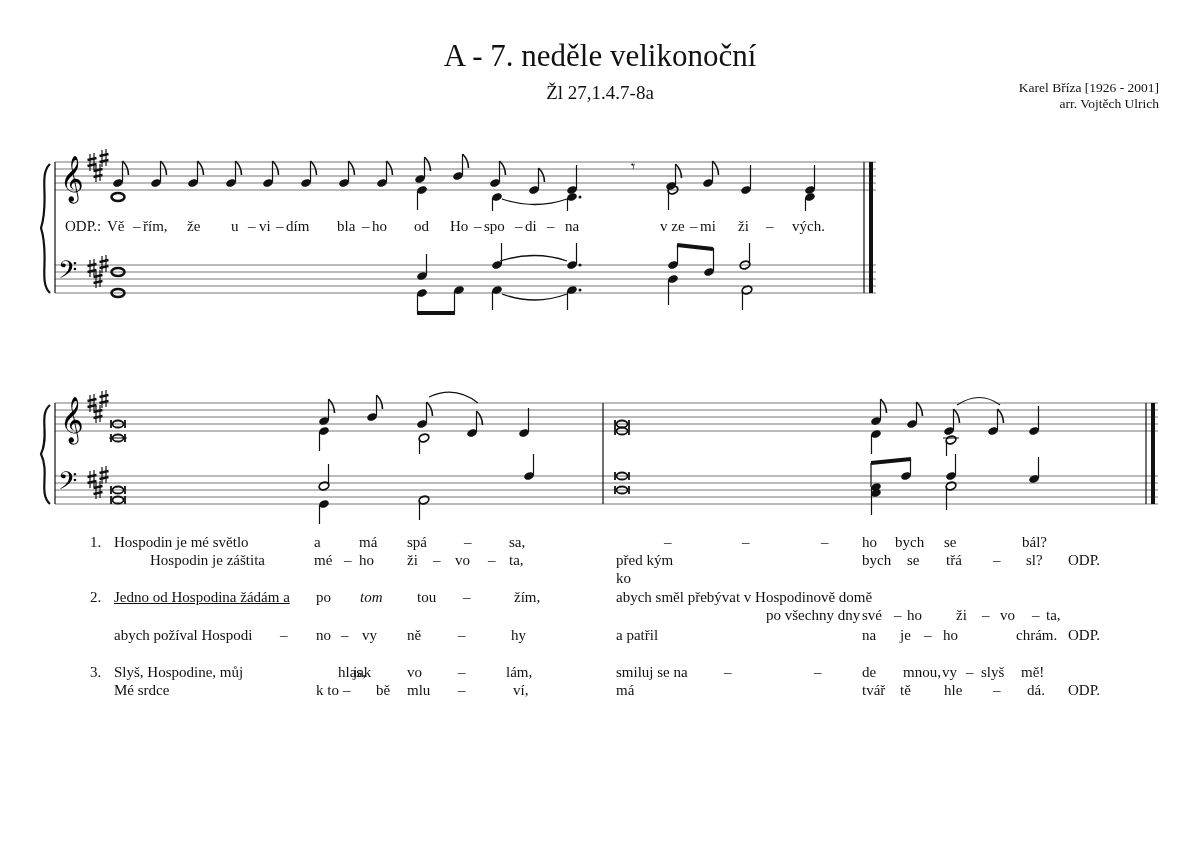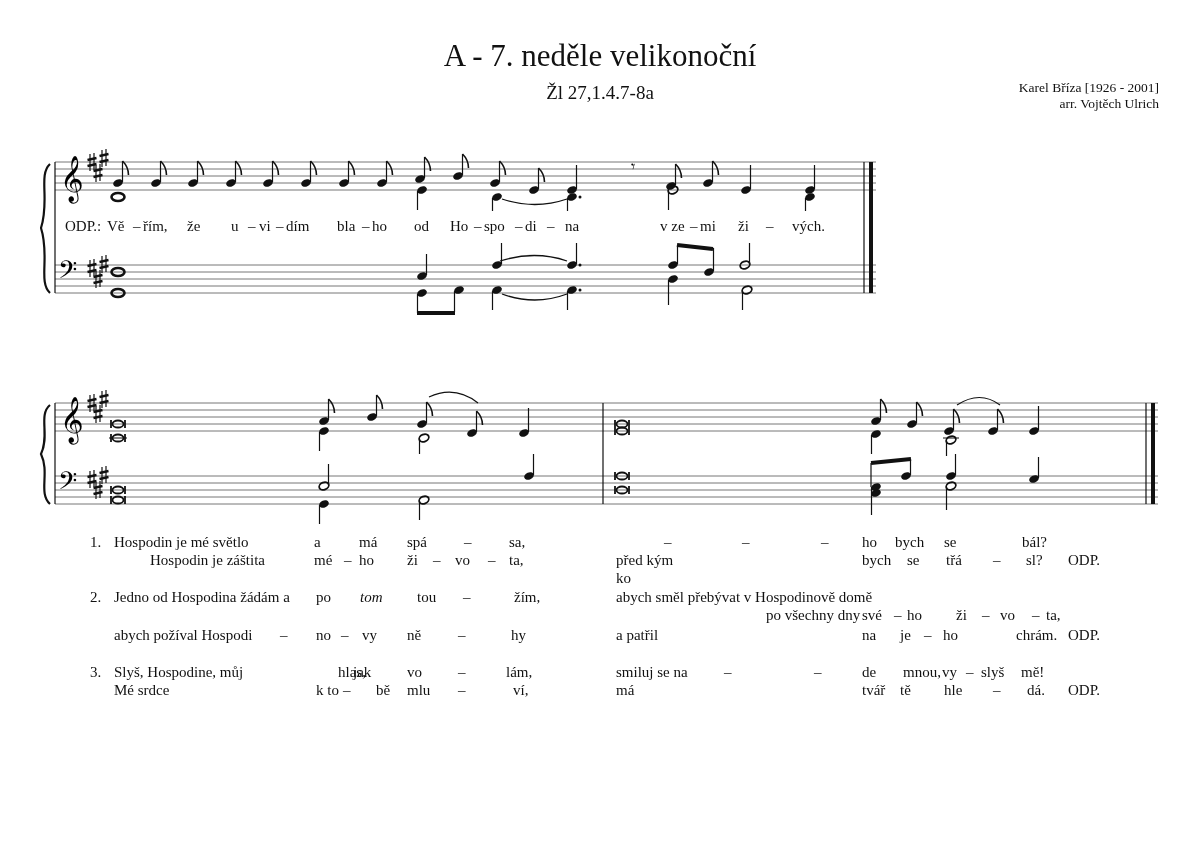--- a/index.html
+++ b/index.html
@@ -468,21 +468,21 @@
       <span class="vs" style="left: 455px; top: 552px;">vo</span>
       <span class="vs" style="left: 488px; top: 552px;">–</span>
       <span class="vs" style="left: 509px; top: 552px;">ta,</span>
       <span class="vs" style="left: 616px; top: 552px;">před kým</span>
       <span class="vs" style="left: 862px; top: 552px;">bych</span>
       <span class="vs" style="left: 907px; top: 552px;">se</span>
       <span class="vs" style="left: 946px; top: 552px;">třá</span>
       <span class="vs" style="left: 993px; top: 552px;">–</span>
       <span class="vs" style="left: 1026px; top: 552px;">sl?</span>
       <span class="vs" style="left: 1068px; top: 552px;">ODP.</span>
-      <span class="vs" style="left: 114px; top: 589px;">Jedno od Hospodina žádám a</span>
+      <span class="vs" style="left: 114px; top: 589px; text-decoration: underline;">Jedno od Hospodina žádám a</span>
       <span class="vs" style="left: 316px; top: 589px;">po</span>
       <span class="vs" style="left: 360px; top: 589px; font-style: italic;">tom</span>
       <span class="vs" style="left: 417px; top: 589px;">tou</span>
       <span class="vs" style="left: 463px; top: 589px;">–</span>
       <span class="vs" style="left: 514px; top: 589px;">žím,</span>
       <span class="vs" style="left: 616px; top: 589px;">abych směl přebývat v Hospodinově domě</span>
       <span class="vs" style="left: 766px; top: 607px;">po všechny dny</span>
       <span class="vs" style="left: 862px; top: 607px;">své</span>
       <span class="vs" style="left: 894px; top: 607px;">–</span>
       <span class="vs" style="left: 907px; top: 607px;">ho</span>

